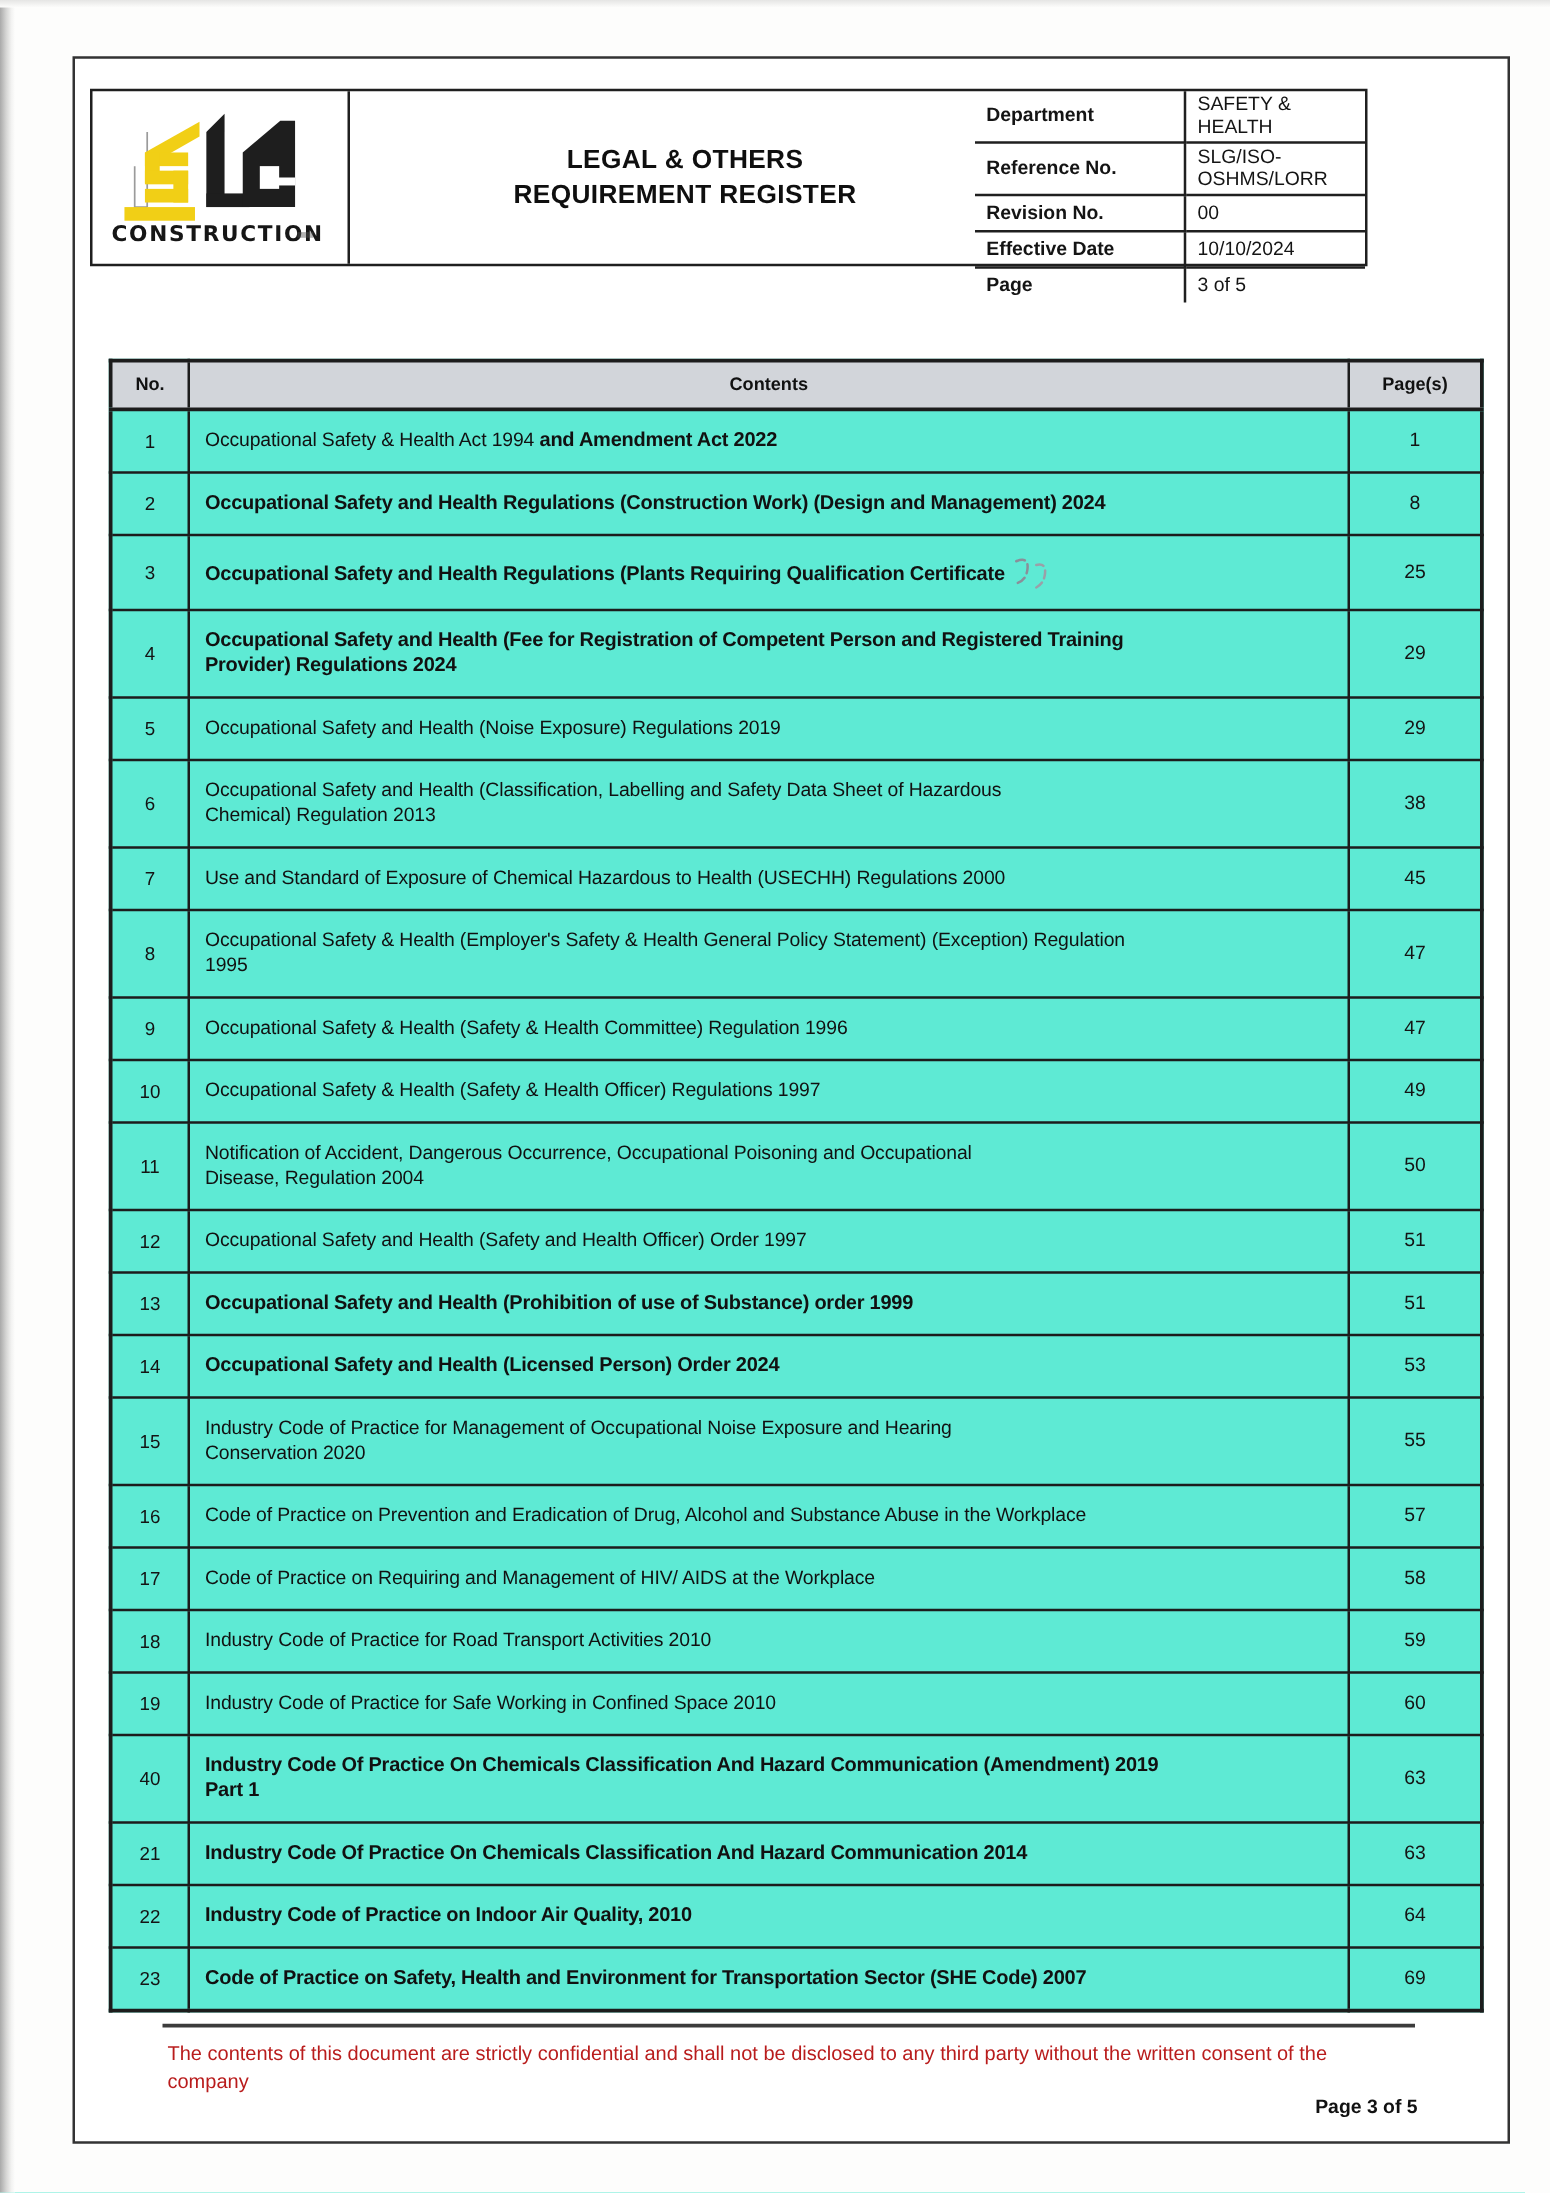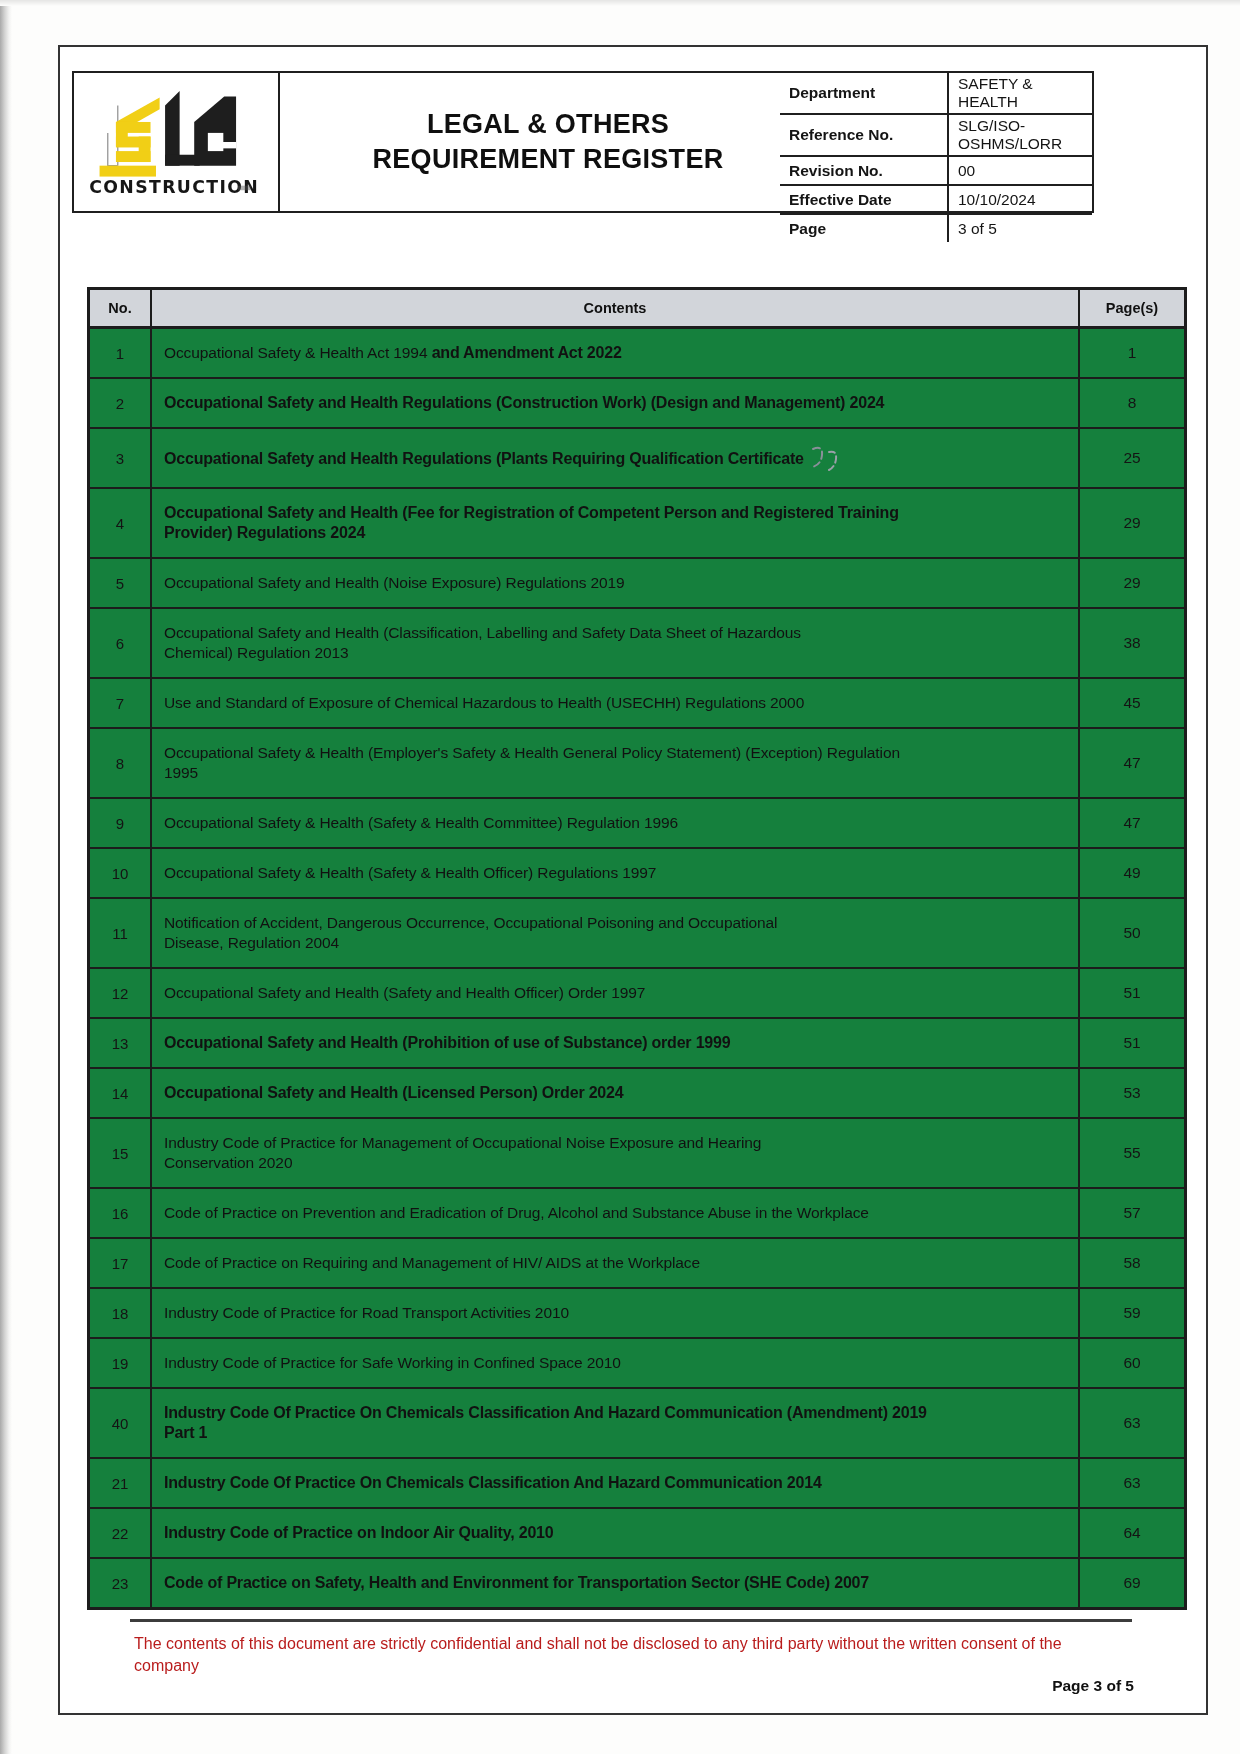--- a/index.html
+++ b/index.html
@@ -15,34 +15,34 @@
     border:2px solid #333;background:#fff;}
 
   
   .header-box{position:absolute;left:12px;top:24px;width:1018px;height:138px;
     border:2px solid #1f1f1f;display:flex;background:#fff;}
   .logo-cell{width:204px;border-right:2px solid #1f1f1f;display:flex;
     align-items:center;justify-content:center;}
   .logo-svg{width:182px;height:128px;}
   .logo-text{font-family:"DejaVu Sans",sans-serif;font-weight:bold;font-size:19px;
     letter-spacing:1.5px;fill:#161616;}
-  .title-cell{flex:1;text-align:center;font-weight:bold;font-size:27px;
+  .title-cell{flex:1;text-align:center;font-weight:bold;font-size:21px;
     letter-spacing:.3px;display:flex;flex-direction:column;justify-content:center;
     gap:3px;color:#0f0f0f;line-height:1.15;padding-left:36px;}
   .info-table{width:312px;border-collapse:collapse;table-layout:fixed;height:100%;}
   .info-table td{border-bottom:2px solid #1f1f1f;font-size:15.5px;
     padding:2px 6px 2px 9px;height:23px;vertical-align:middle;}
   .info-table tr:last-child td{border-bottom:none;}
   .info-label{font-weight:bold;width:152px;border-right:2px solid #1f1f1f;}
 
   
   .toc-heading{position:absolute;left:27px;top:200px;width:1100px;text-align:center;
     font-size:19px;font-weight:bold;letter-spacing:.5px;color:#101010;}
   .toc-table{position:absolute;left:27px;top:240px;width:1100px;
-    border-collapse:collapse;border:3px solid #1c1c1c;background:#15803d;}
+    border-collapse:collapse;border:3px solid #1c1c1c;background:#5eead4;}
   .toc-table th{background:#d2d5da;border:2px solid #1c1c1c;
     border-bottom:3px solid #1c1c1c;font-size:14.5px;height:34px;
     font-weight:bold;color:#111;}
   .toc-table td{border:2px solid #1c1c1c;vertical-align:middle;}
   .no-cell{width:58px;text-align:center;font-size:15px;}
   .content-cell{padding:14px 12px;font-size:15.5px;white-space:pre-line;
     line-height:20px;letter-spacing:-.1px;color:#111;}
   .seg-bold{font-weight:bold;font-size:16px;letter-spacing:-.2px;}
   .page-cell{width:102px;text-align:center;font-size:15.5px;}
   .scribble{vertical-align:-9px;margin-left:1px;}

